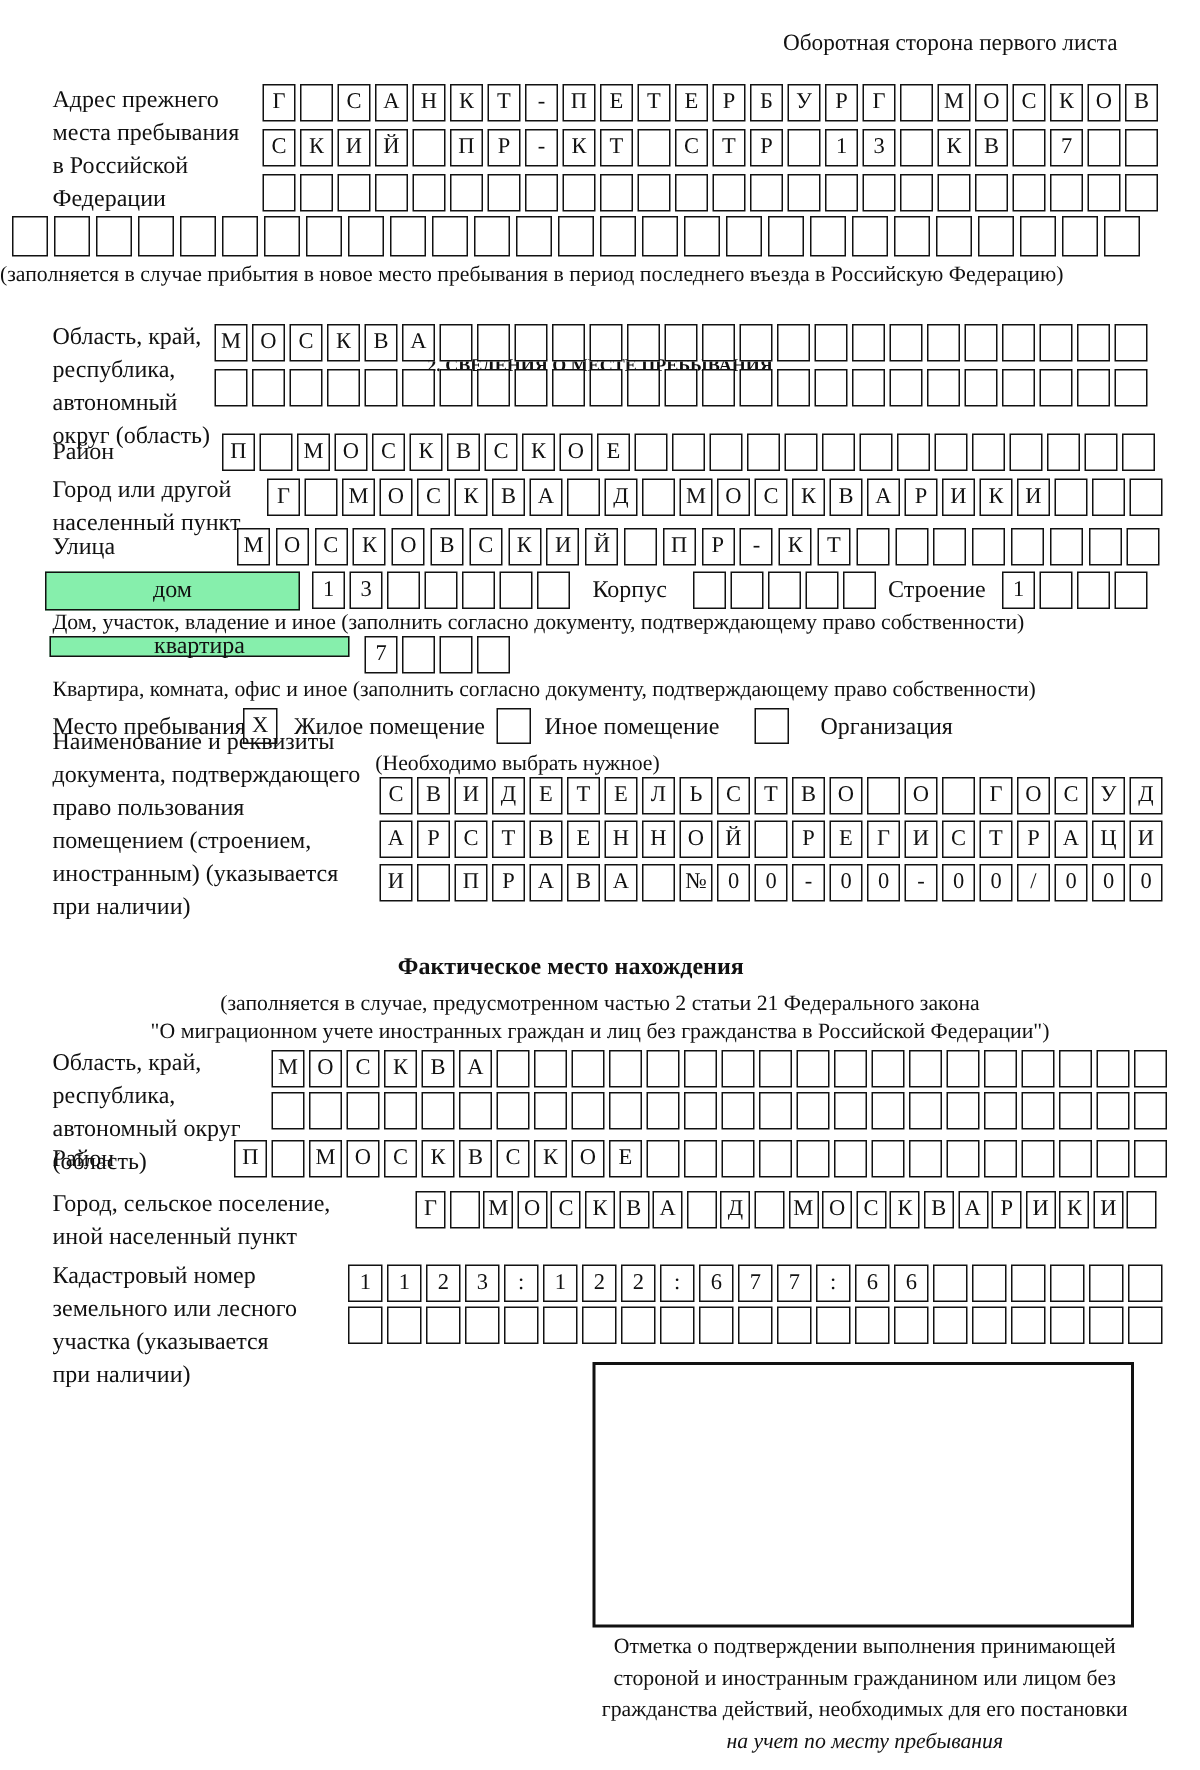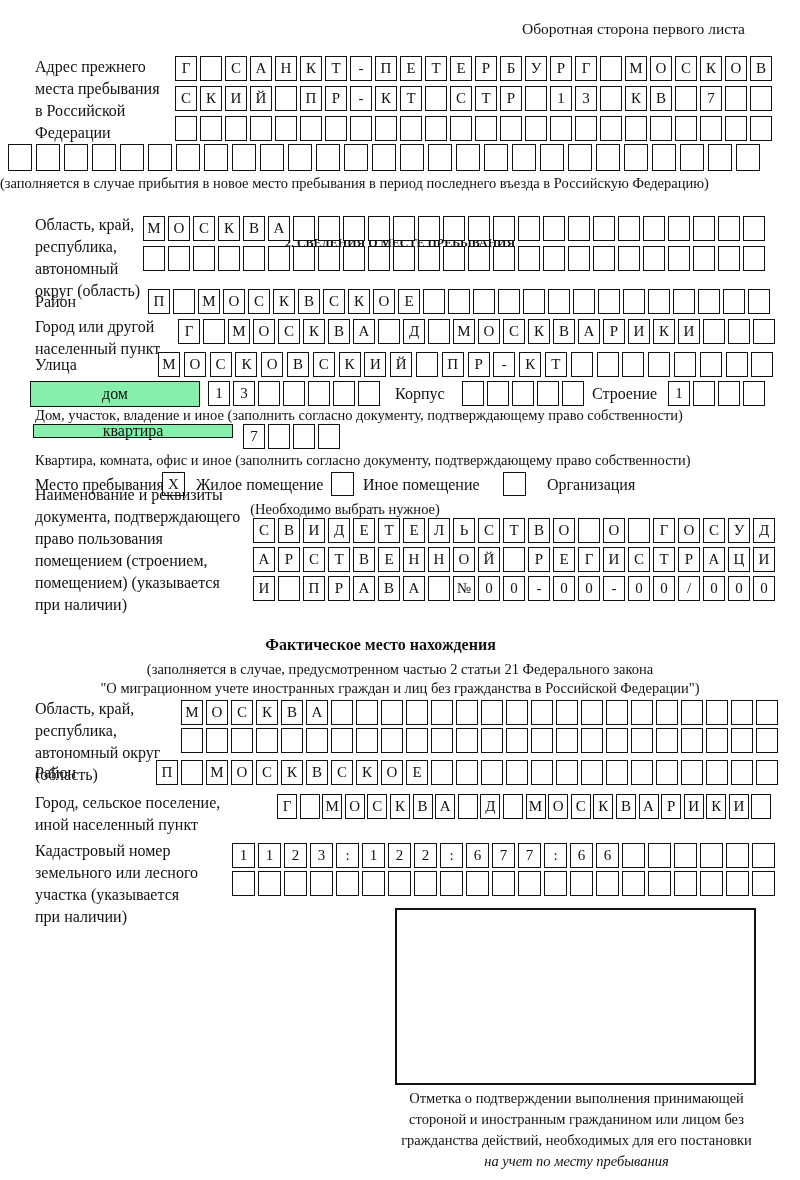--- a/index.html
+++ b/index.html
@@ -349,21 +349,21 @@
 <div class="abs lbl" style="left:363px;top:474px;">Иное помещение</div>
 <div class="cbox" style="left:503px;top:472px;"></div>
 <div class="abs lbl" style="left:547px;top:474px;">Организация</div>
 <div class="abs cap center" style="left:150px;top:500px;width:390px;">(Необходимо выбрать нужное)</div>
 
 <div class="abs" style="left:35px;top:484px;">
   <div class="lbl">Наименование и реквизиты</div>
   <div class="lbl">документа, подтверждающего</div>
   <div class="lbl">право пользования</div>
   <div class="lbl">помещением (строением,</div>
-  <div class="lbl">помещением) (указывается</div>
+  <div class="lbl">иностранным) (указывается</div>
   <div class="lbl">при наличии)</div>
 </div>
 <div class="boxrow" style="left:253px;top:518px;">
     <span class="cell">С</span>
     <span class="cell">В</span>
     <span class="cell">И</span>
     <span class="cell">Д</span>
     <span class="cell">Е</span>
     <span class="cell">Т</span>
     <span class="cell">Е</span>

